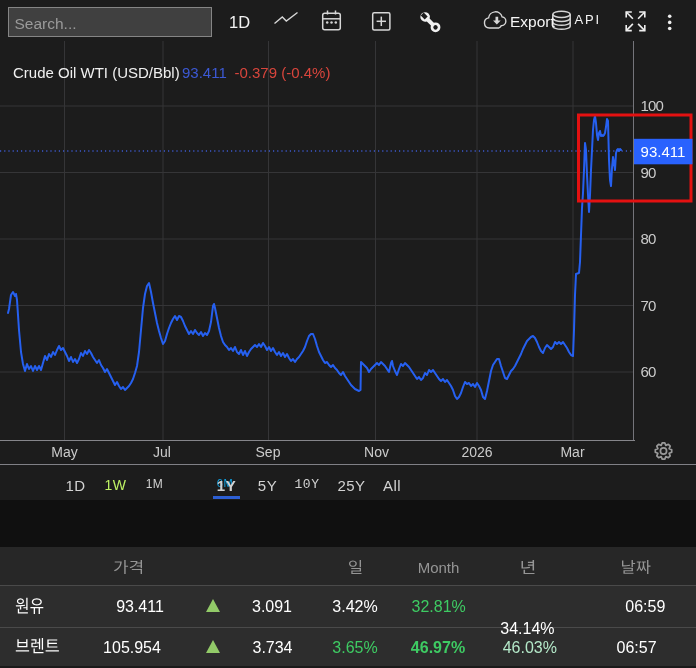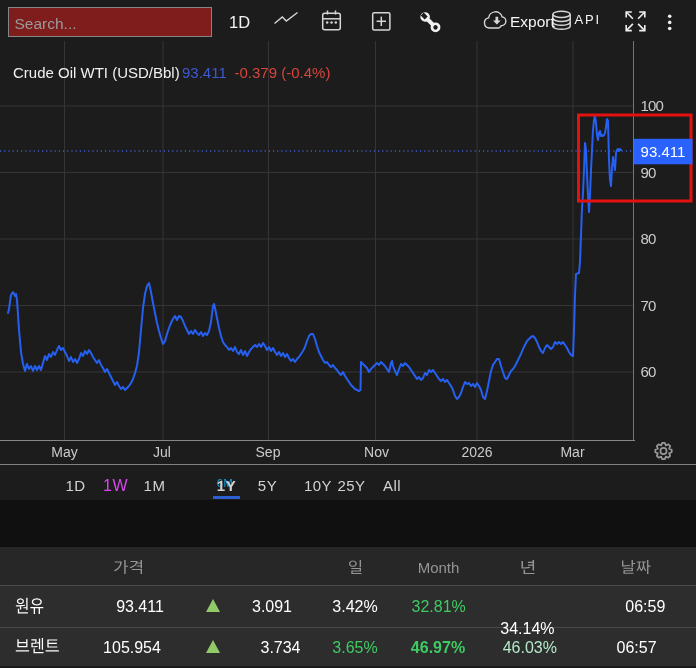--- a/index.html
+++ b/index.html
@@ -34,21 +34,21 @@
 <text x="268" y="422" font-size="14" fill="#cbcbcb" text-anchor="middle" font-family="Liberation Sans">Sep</text>
 <text x="376.5" y="422" font-size="14" fill="#cbcbcb" text-anchor="middle" font-family="Liberation Sans">Nov</text>
 <text x="477" y="422" font-size="14" fill="#cbcbcb" text-anchor="middle" font-family="Liberation Sans">2026</text>
 <text x="572.5" y="422" font-size="14" fill="#cbcbcb" text-anchor="middle" font-family="Liberation Sans">Mar</text>
 <rect x="634" y="103.8" width="58.5" height="25.5" fill="#2962fe"></rect>
 <text x="663" y="121.8" font-size="15" fill="#fff" text-anchor="middle" font-family="Liberation Sans">93.411</text>
 <path d="M661.17 410.36 L662.23 407.80 L664.77 407.80 L665.83 410.36 A6.10 6.10 0 0 1 665.83 410.36 L668.40 409.30 L670.20 411.10 L669.14 413.67 A6.10 6.10 0 0 1 669.14 413.67 L671.70 414.73 L671.70 417.27 L669.14 418.33 A6.10 6.10 0 0 1 669.14 418.33 L670.20 420.90 L668.40 422.70 L665.83 421.64 A6.10 6.10 0 0 1 665.83 421.64 L664.77 424.20 L662.23 424.20 L661.17 421.64 A6.10 6.10 0 0 1 661.17 421.64 L658.60 422.70 L656.80 420.90 L657.86 418.33 A6.10 6.10 0 0 1 657.86 418.33 L655.30 417.27 L655.30 414.73 L657.86 413.67 A6.10 6.10 0 0 1 657.86 413.67 L656.80 411.10 L658.60 409.30 L661.17 410.36 Z" fill="none" stroke="#9a9a9a" stroke-width="1.7" stroke-linejoin="round"></path>
 <circle cx="663.5" cy="416" r="3.1" stroke="#9a9a9a" stroke-width="1.7"></circle>
 <line x1="0" y1="429.5" x2="696" y2="429.5" stroke="#808086" stroke-width="1"></line>
 </svg>
-<div class="ab" style="left:7.5px;top:6.5px;width:196px;height:28px;background:#7f1d1d;border:1px solid #858585;color:#9a9a9a;font-size:15.5px;line-height:31px;padding-left:6px;">Search...</div>
+<div class="ab" style="left:7.5px;top:6.5px;width:196px;height:28px;background:#404040;border:1px solid #858585;color:#9a9a9a;font-size:15.5px;line-height:31px;padding-left:6px;">Search...</div>
 <div class="ab" style="left:229px;top:13.2px;font-size:16.5px;color:#f2f2f2;">1D</div>
 <svg class="ab" style="left:0;top:0" width="696" height="45" fill="none" stroke="#d6d6d6" stroke-width="1.5">
 <polyline points="274.5,23.5 282.3,17 286.3,21 297.5,12.5" stroke-width="1.4"></polyline>
 <rect x="322.7" y="13.2" width="17.6" height="16.6" rx="2"></rect>
 <line x1="322.7" y1="18.8" x2="340.3" y2="18.8"></line>
 <line x1="327.5" y1="10.5" x2="327.5" y2="14.5"></line>
     <line x1="335.5" y1="10.5" x2="335.5" y2="14.5"></line>
 <g fill="#d6d6d6" stroke="none">
       <circle cx="327.2" cy="22.6" r="1.25"></circle>
       <circle cx="331.5" cy="22.6" r="1.25"></circle>
@@ -83,26 +83,26 @@
       <circle cx="669.7" cy="22.4" r="1.8"></circle>
       <circle cx="669.7" cy="28.5" r="1.8"></circle>
     </g>
 </svg>
 <div class="ab" style="left:510px;top:12.5px;font-size:15.5px;color:#f5f5f5;">Export</div>
 <div class="ab" style="left:574.5px;top:12px;font-size:13px;letter-spacing:1.8px;color:#f5f5f5;">API</div>
 <div class="ab" style="left:13px;top:64px;font-size:15px;color:#f0f0f0;">Crude Oil WTI (USD/Bbl)</div>
 <div class="ab" style="left:182px;top:64px;font-size:15px;color:#3c59d4;">93.411</div>
 <div class="ab" style="left:234.5px;top:64px;font-size:15px;color:#d8453c;">-0.379 (-0.4%)</div>
 <div class="ab ctr" style="left:75.5px;top:477px;font-size:15px;letter-spacing:0.5px;color:#d2d2d2;">1D</div>
-<div class="ab ctr" style="left:115.5px;top:477px;font-size:16px;letter-spacing:0.5px;color:#d946ef;">1W</div>
-<div class="ab ctr" style="left:154.5px;top:477px;font-size:15px;letter-spacing:0.5px;color:#d2d2d2;">1M</div>
+<div class="ab ctr" style="left:115.5px;top:477px;font-size:14px;letter-spacing:0.5px;color:#bef264;">1W</div>
+<div class="ab ctr" style="left:154.5px;top:477px;font-size:12px;letter-spacing:0.5px;color:#d2d2d2;">1M</div>
 <div class="ab ctr" style="left:193px;top:477px;font-size:11px;letter-spacing:0.5px;color:#0ea5e9;margin-left:32px;">6M</div>
 <div class="ab ctr" style="left:226.5px;top:477px;font-size:15px;letter-spacing:0.5px;color:#d2d2d2;font-weight:bold;">1Y</div>
 <div class="ab ctr" style="left:267.5px;top:477px;font-size:15px;letter-spacing:0.5px;color:#d2d2d2;">5Y</div>
-<div class="ab ctr" style="left:318px;top:477px;font-size:15px;letter-spacing:0.5px;color:#d2d2d2;">10Y</div>
+<div class="ab ctr" style="left:307px;top:477px;font-size:13px;letter-spacing:0.5px;color:#d2d2d2;font-family:Liberation Mono, monospace;">10Y</div>
 <div class="ab ctr" style="left:351.5px;top:477px;font-size:15px;letter-spacing:0.5px;color:#d2d2d2;">25Y</div>
 <div class="ab ctr" style="left:392px;top:477px;font-size:15px;letter-spacing:0.5px;color:#d2d2d2;">All</div>
 <div class="ab" style="left:213px;top:496px;width:27px;height:3px;background:#2d5fd3;"></div>
 <div class="ab" style="left:0;top:500px;width:696px;height:47px;background:#101010;"></div>
 <div class="ab" style="left:0;top:547px;width:696px;height:38px;background:#272727;"></div>
 <div class="ab" style="left:0;top:585px;width:696px;height:1px;background:#4a4a4a;"></div>
 <div class="ab" style="left:0;top:586px;width:696px;height:41px;background:#2d2d2d;"></div>
 <div class="ab" style="left:0;top:627px;width:696px;height:1px;background:#4a4a4a;"></div>
 <div class="ab" style="left:0;top:628px;width:696px;height:38px;background:#2d2d2d;"></div>
 <div class="ab" style="left:0;top:666px;width:696px;height:2px;background:#1a1a1a;"></div>
@@ -139,16 +139,16 @@
 <div class="ab ctr" style="left:438.7px;top:597.5px;font-size:16px;color:#3ecb63;">32.81%</div>
 <div class="ab ctr" style="left:527.4px;top:597.5px;font-size:16px;color:#fff;margin-top:22px;">34.14%</div>
 <div class="ab ctr" style="left:635.8px;top:597.5px;font-size:16px;color:#fff;padding-left:19px;">06:59</div>
 <svg class="ab" style="left:0;top:0;overflow:visible" width="2" height="2">
     <g transform="matrix(0.016205,0,0,0.017079,14.99,652.21)">
       <path d="M50 -111H870V-42H50ZM146 -762H229V-595H689V-762H771V-291H146ZM229 -528V-358H689V-528Z M1011 -353H1069Q1133 -353 1187 -355Q1241 -357 1292 -362Q1343 -368 1398 -379L1407 -313Q1351 -302 1298 -296Q1245 -290 1190 -288Q1134 -286 1069 -286H1011ZM1009 -753H1329V-493H1092V-321H1011V-556H1248V-687H1009ZM1365 -577H1531V-508H1365ZM1653 -826H1732V-146H1653ZM1475 -810H1554V-170H1475ZM1142 -10H1759V58H1142ZM1142 -214H1225V33H1142Z M1995 -339H2616V-272H1995ZM1890 -108H2710V-39H1890ZM1995 -749H2607V-681H2079V-319H1995ZM2053 -548H2587V-481H2053Z" fill="#ffffff"></path>
     </g>
   </svg>
 <div class="ab ctr" style="left:132px;top:638.5px;font-size:16px;color:#fff;">105.954</div>
 <div class="ab" style="left:206px;top:639.5px;width:0;height:0;border-left:7px solid transparent;border-right:7px solid transparent;border-bottom:13.5px solid #92ca68;"></div>
-<div class="ab ctr" style="left:272.5px;top:638.5px;font-size:16px;color:#fff;margin-left:8px;">3.734</div>
+<div class="ab ctr" style="left:272.5px;top:638.5px;font-size:16px;color:#fff;">3.734</div>
 <div class="ab ctr" style="left:355px;top:638.5px;font-size:16px;color:#3ecb63;">3.65%</div>
 <div class="ab ctr" style="left:438px;top:638.5px;font-size:16px;color:#3ecb63;font-weight:bold;">46.97%</div>
 <div class="ab ctr" style="left:529.8px;top:638.5px;font-size:16px;color:#b4e9c9;text-align:right;">46.03%</div>
 <div class="ab ctr" style="left:636.6px;top:638.5px;font-size:16px;color:#fff;">06:57</div>
 </body></html>

